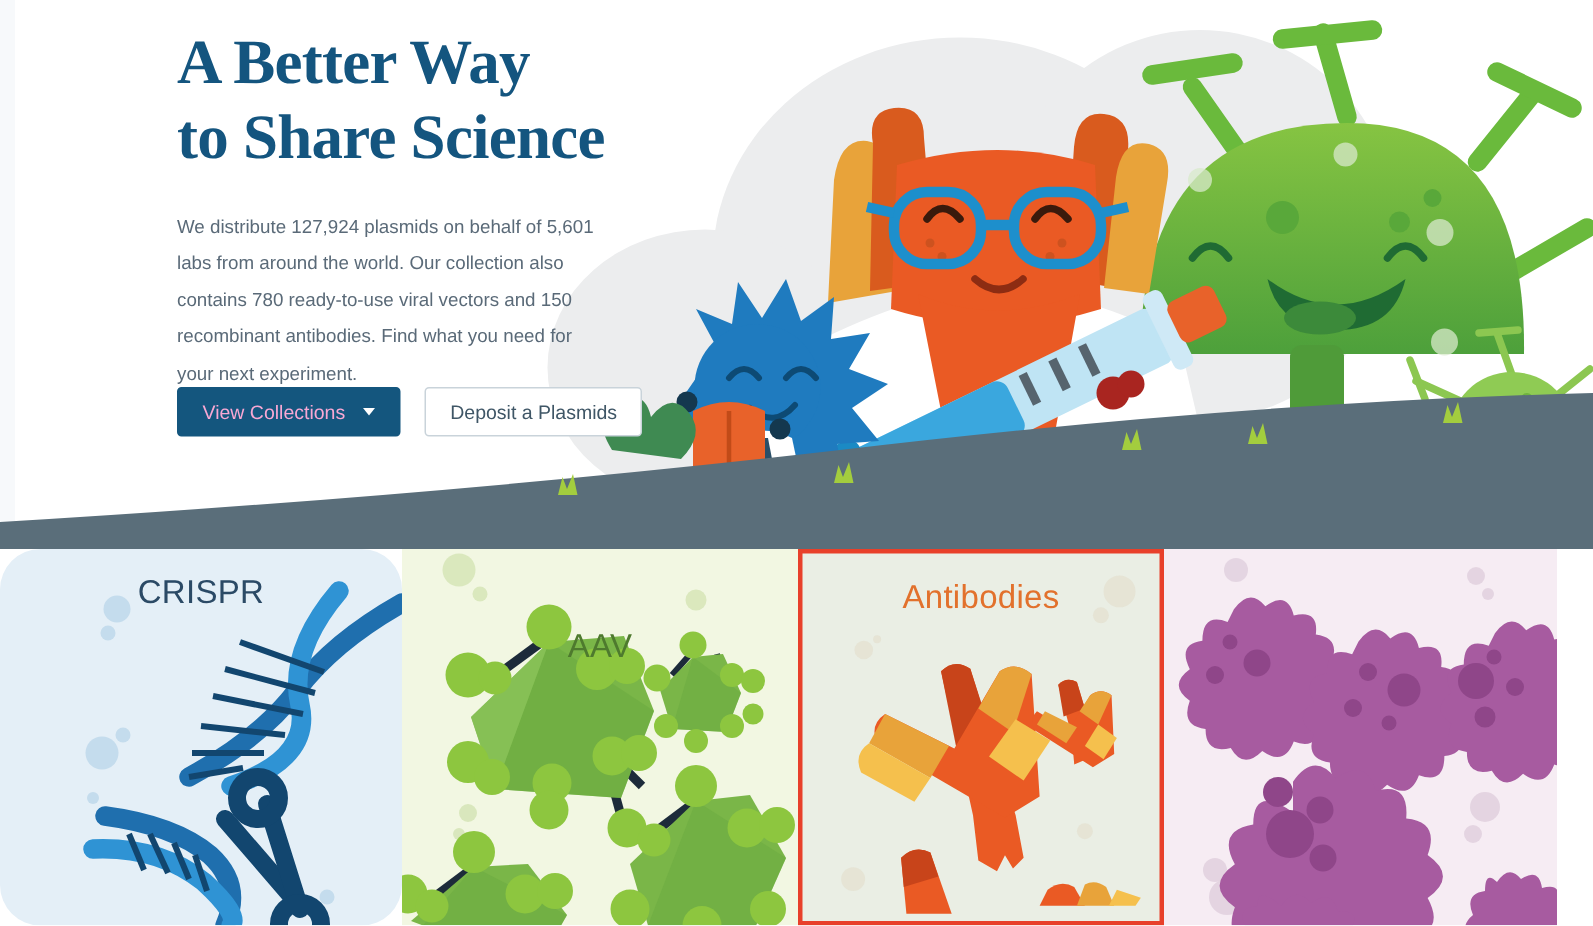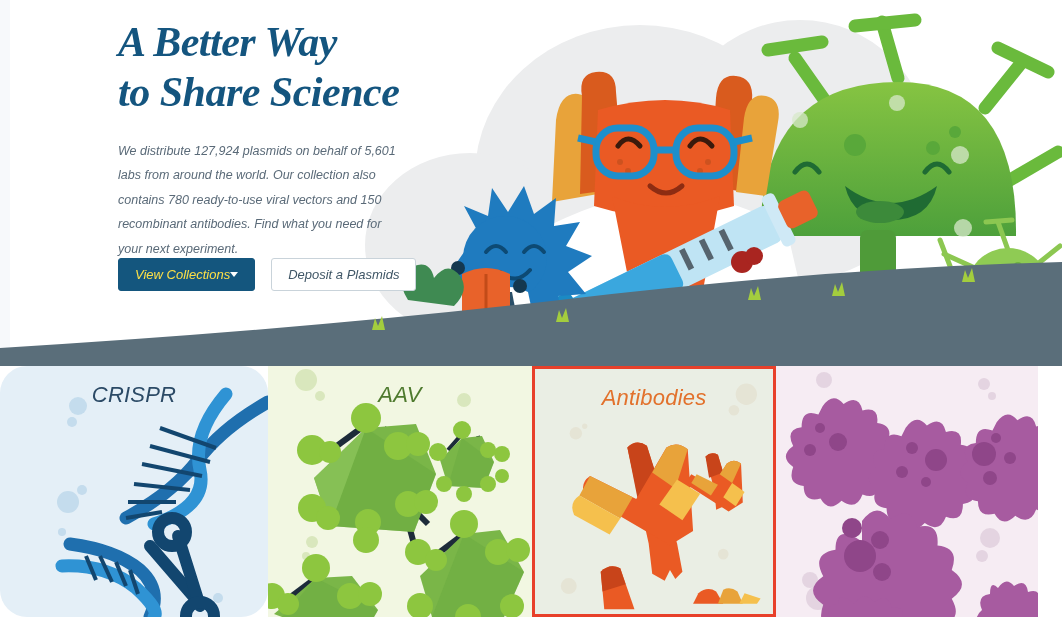--- a/index.html
+++ b/index.html
@@ -1,60 +1,60 @@
 <!DOCTYPE html>
 <html><head>
 <meta charset="utf-8">
 <style>
   html,body{margin:0;padding:0;}
   body{
     width:1062px;height:617px;overflow:hidden;background:#ffffff;
     font-family:"Liberation Sans", sans-serif;
   }
-  .page{position:relative;width:1062px;height:617px;overflow:hidden;background:#fff;font-style:italic;}
+  .page{position:relative;width:1062px;height:617px;overflow:hidden;background:#fff;}
 
   
   .hero{position:absolute;left:0;top:0;width:1062px;height:366px;background:#ffffff;overflow:hidden;}
   .hero-edge{position:absolute;left:0;top:0;width:10px;height:366px;background:#f7f9fb;}
 
   .hero-text{position:absolute;left:118px;top:18px;width:300px;z-index:40;}
   .headline{
     font-family:"Liberation Serif", serif;
     font-weight:bold;color:#14557f;font-size:42px;line-height:1.18;
     letter-spacing:-0.5px;margin:0;white-space:pre-line;
   }
   .hero-para{
     margin:22px 0 0 0;width:288px;color:#5a6a78;font-size:12.5px;line-height:1.95;
   }
   .btn-row{position:absolute;left:118px;top:258px;display:flex;gap:16px;z-index:40;}
   .btn{
     height:33px;border-radius:3px;display:flex;align-items:center;justify-content:center;
     font-size:13px;cursor:pointer;box-sizing:border-box;padding:0 16px;
   }
-  .btn-primary{background:#14567e;color:#fde047;border:1px solid #14567e;}
+  .btn-primary{background:#14567e;color:#f9a8d4;border:1px solid #14567e;gap:12px;}
   .caret{width:0;height:0;border-left:4px solid transparent;border-right:4px solid transparent;border-top:5px solid #fff;display:block;}
   .btn-outline{background:#ffffff;color:#3f5666;border:1px solid #c9d3da;}
 
   
   .illus{position:absolute;left:0;top:0;width:1062px;height:366px;z-index:10;}
 
   
   .cards{position:absolute;left:0;top:366px;width:1062px;height:251px;display:flex;}
   .card{position:relative;height:251px;overflow:hidden;cursor:pointer;box-sizing:border-box;}
   .card-1{width:268px;background:#e4eff7;border-radius:27px;}
   .card-2{width:264px;background:#f2f7e2;}
   .card-3{width:244px;background:#eaeee4;}
   .card-4{width:262px;background:#f6ecf3;}
   .card-3.selected{border:3px solid #e8402a;}
   .card-label{
     position:absolute;top:16px;left:0;width:100%;text-align:center;
     font-size:22px;z-index:6;letter-spacing:0.2px;
   }
   .lbl-1{color:#2b4a66;}
-  .lbl-2{color:#4e7a2e;}
+  .lbl-2{color:#4e7a2e;margin-top:36px;}
   .lbl-3{color:#e2712c;}
   .lbl-4{color:#7b4e86;}
   .card-art{position:absolute;left:0;top:0;width:100%;height:100%;z-index:2;}
 </style>
 </head>
 <body>
 
 <div class="page">
 
   <section class="hero">

